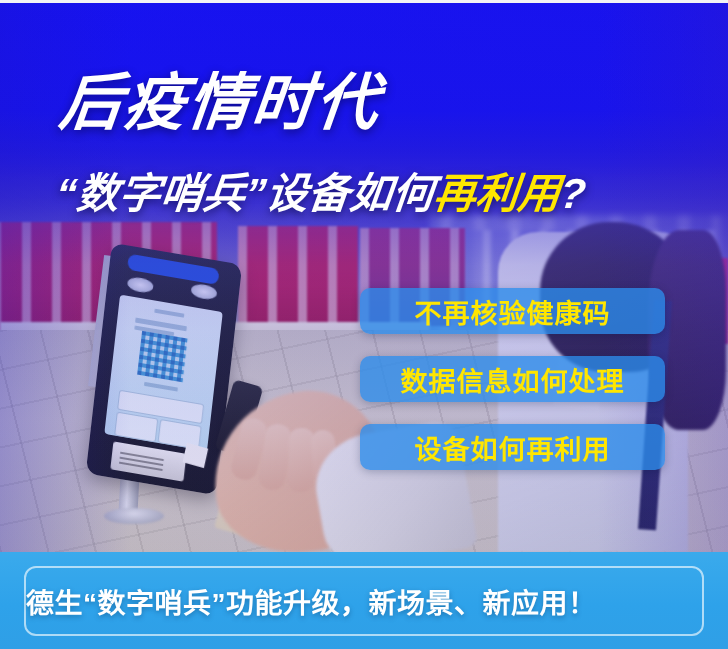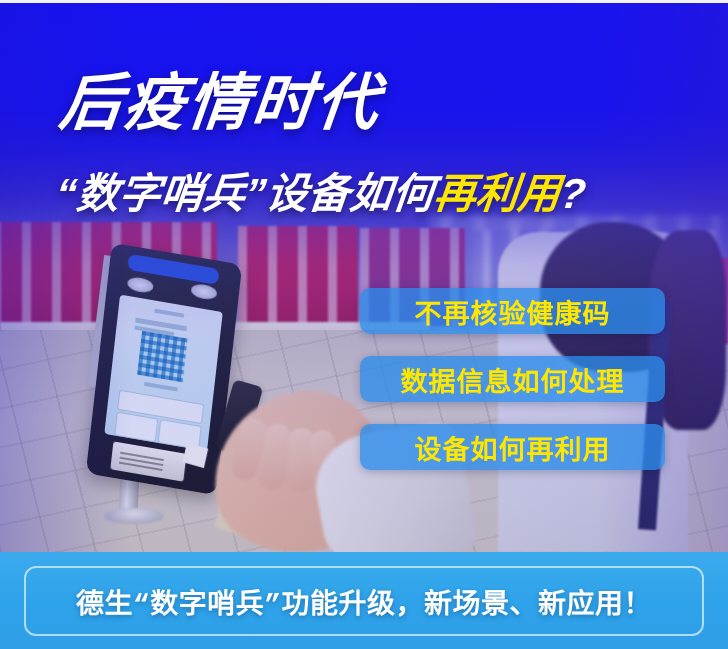--- a/index.html
+++ b/index.html
@@ -424,22 +424,20 @@
   }
   .banner-frame {
     position: absolute;
     left: 24px; top: 14px;
     width: 680px; height: 70px;
     border: 2px solid rgba(255,255,255,.62);
     border-radius: 12px;
     box-sizing: border-box;
     display: flex;
     align-items: center;
-    justify-content: center;
-    font-family: Liberation Mono, monospace;
   }
   .banner-text {
     color: #ffffff;
     font-size: 28px;
     font-weight: 700;
     letter-spacing: .5px;
     white-space: nowrap;
     text-shadow: 0 2px 5px rgba(0,40,80,.35);
   }
 </style>

